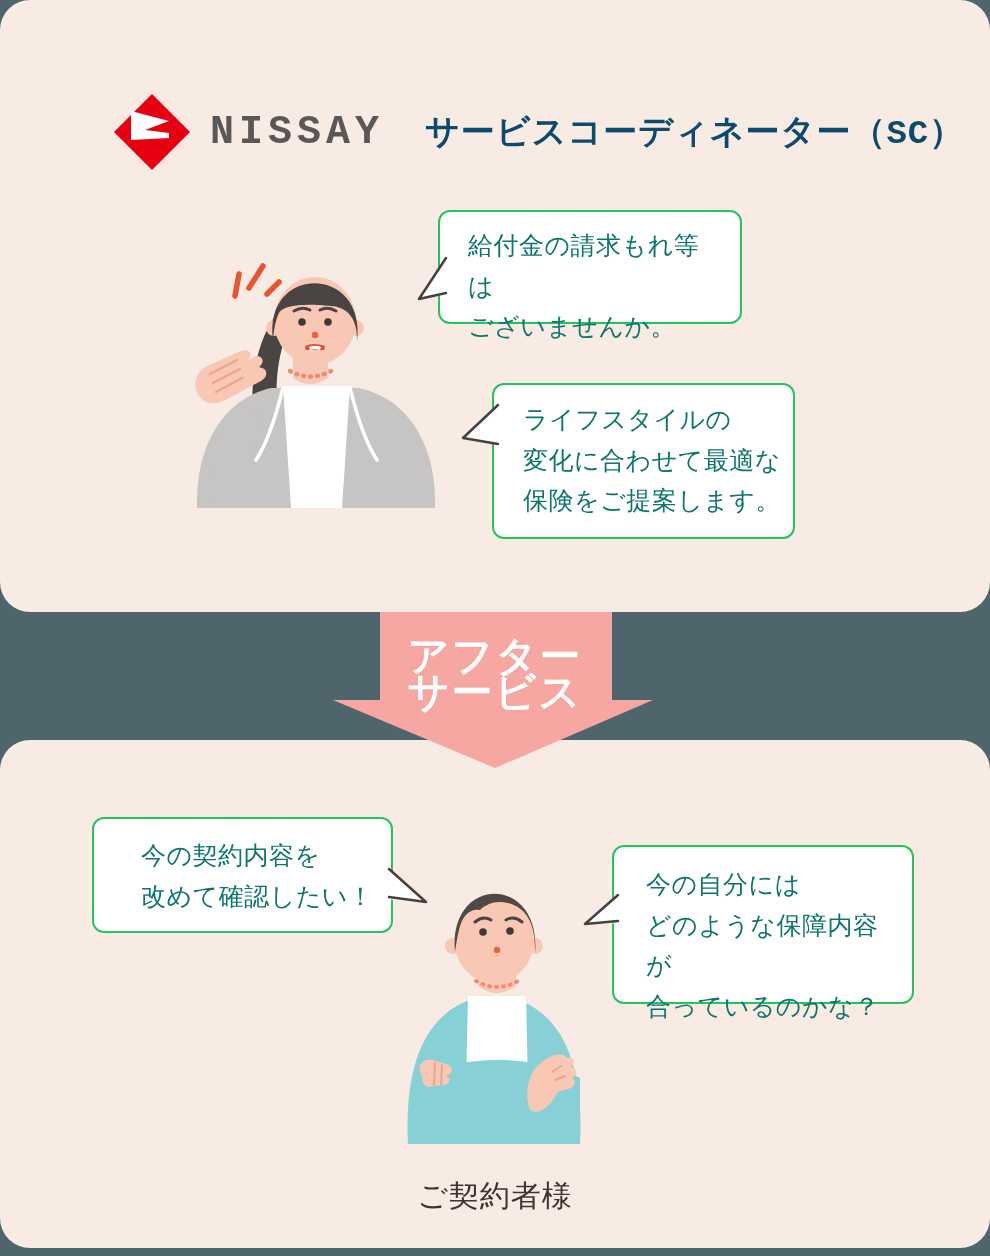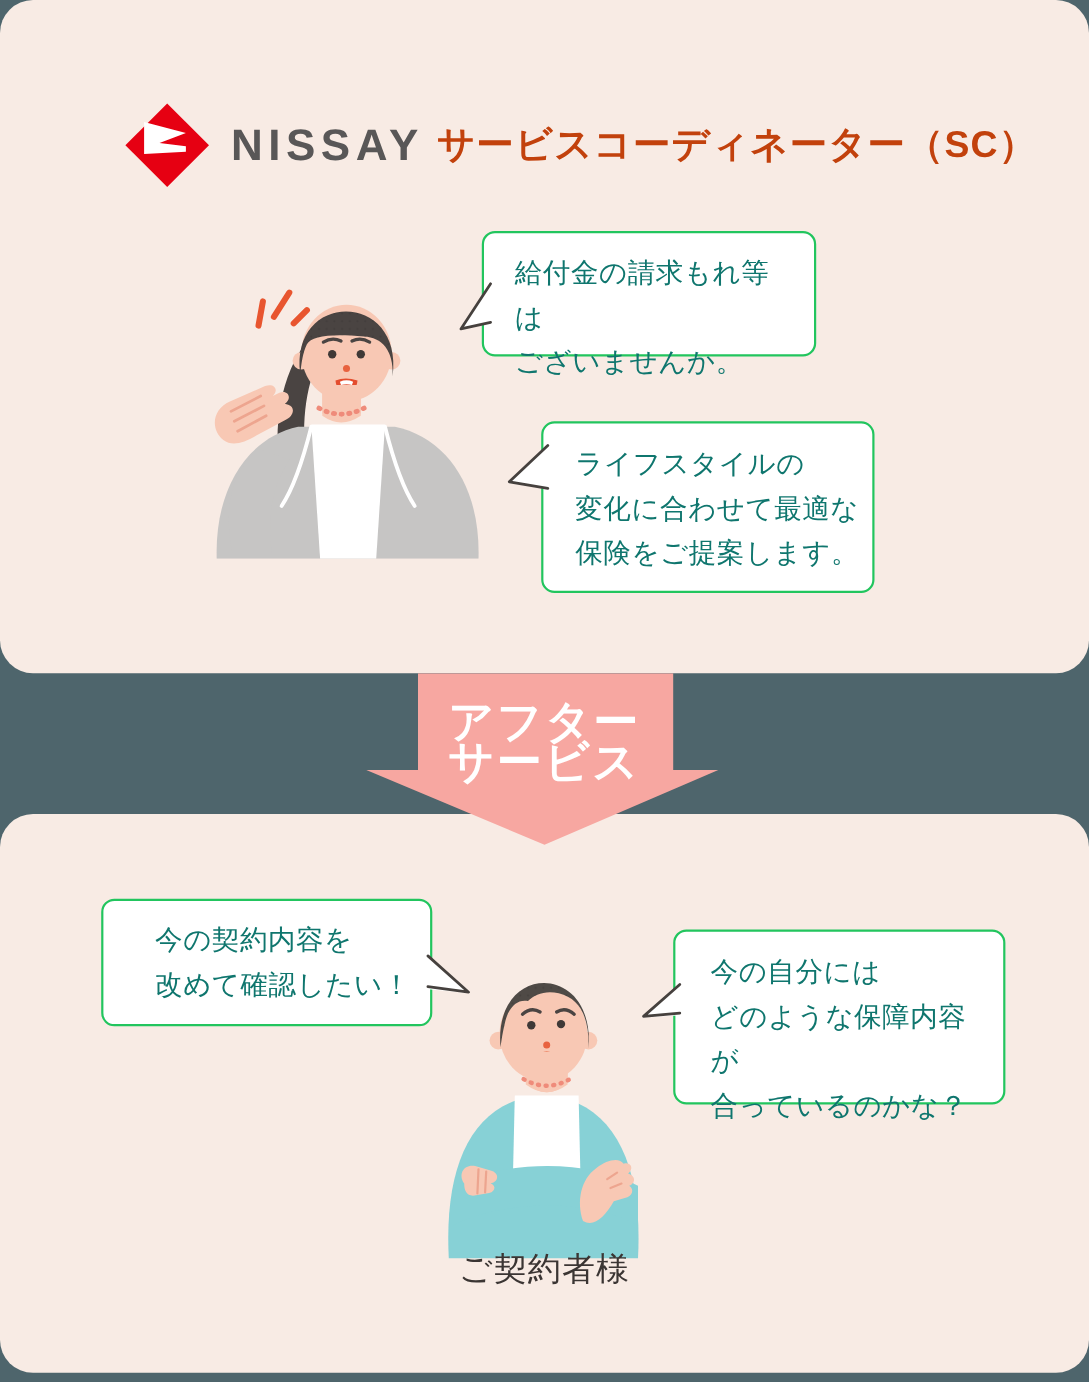--- a/index.html
+++ b/index.html
@@ -3,26 +3,26 @@
 <meta charset="utf-8">
 <style>
   html, body { margin:0; padding:0; background:#4e656c; }
   #app {
     position:relative; width:990px; height:1256px; overflow:hidden;
     background:#4e656c;
     font-family:"Liberation Sans","DejaVu Sans",sans-serif;
     color:#3b3533;
   }
   .panel { position:absolute; left:0; width:990px; background:#f8ebe4; border-radius:30px; }
-  .panel.top { top:0; height:612px; }
+  .panel.top { top:0; height:612px;font-family:Liberation Mono, monospace; }
   .panel.bottom { top:740px; height:508px; }
 
   .brand-header { position:absolute; left:112px; top:90px; height:84px; display:flex; align-items:center; }
   .brand-name { margin-left:18px; font-size:40px; font-weight:bold; letter-spacing:5px; color:#595757; }
-  .page-title { margin-left:12px; font-size:34px; font-weight:600; letter-spacing:1px; color:#c2410c; }
+  .page-title { margin-left:41px; font-size:34px; font-weight:600; letter-spacing:1px; color:#0c4a6e; }
 
   .bubble {
     position:absolute; box-sizing:border-box; background:#fff;
     border:2px solid #22c55e; border-radius:12px;
     font-size:25px; line-height:1.62; letter-spacing:0.5px;
     color:#0f766e; z-index:4;
   }
   .bubble-text { display:block; white-space:pre-line; }
   .tail { position:absolute; overflow:visible; }
   .tail path.fill { fill:#fff; }
@@ -37,21 +37,21 @@
   #arrow-label {
     position:absolute; left:330px; top:638px; width:330px; z-index:3;
     text-align:center; color:#fff; font-size:41px; font-weight:bold;
     line-height:36px; letter-spacing:2px; white-space:pre-line;
   }
 
   #sc-illustration { position:absolute; left:183px; top:248px; z-index:1; }
   #customer-illustration { position:absolute; left:380px; top:868px; z-index:1; }
 
   #caption {
-    position:absolute; left:345px; top:1134px; width:300px; z-index:2;
+    position:absolute; left:345px; top:1176px; width:300px; z-index:2;
     text-align:center; font-size:30px; font-weight:500; color:#3b3533; letter-spacing:1px;
   }
 </style>
 </head>
 <body>
 
 <div id="app">
 
   <div class="panel top">
 

